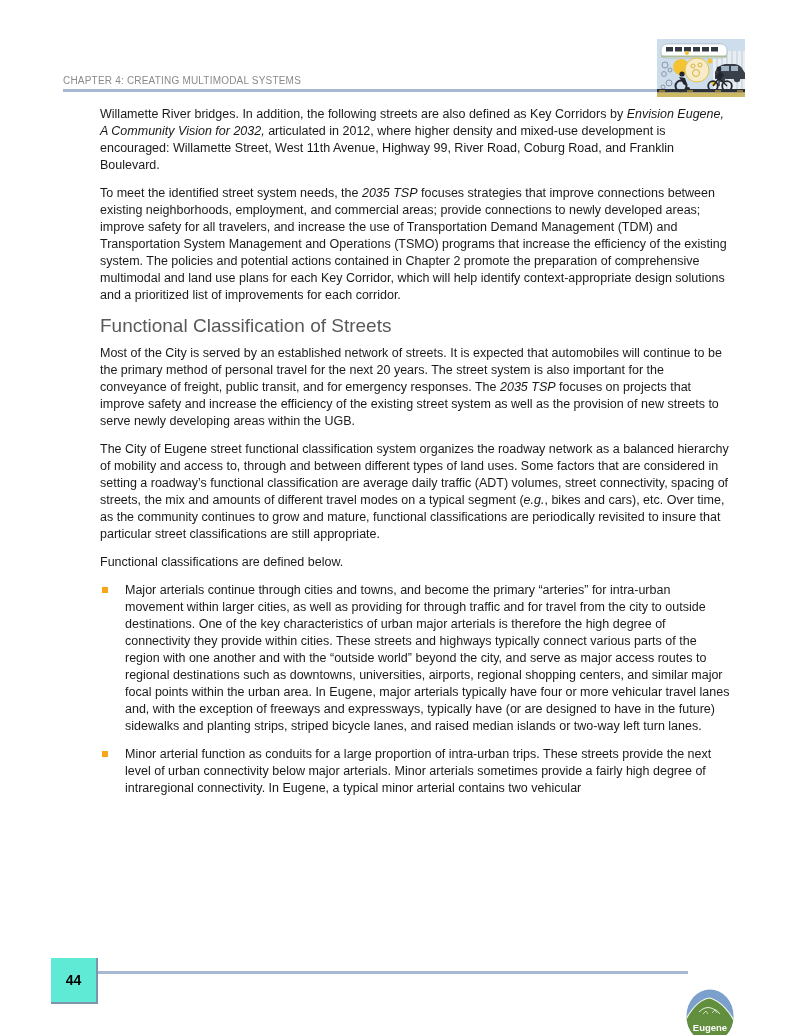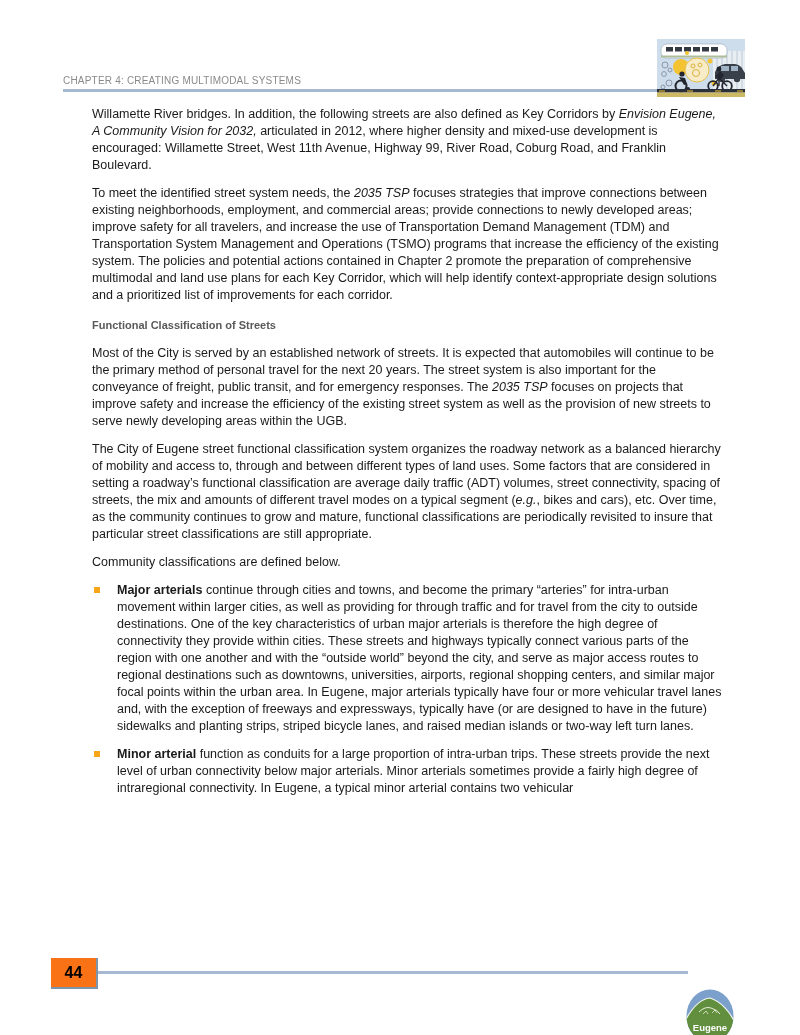--- a/index.html
+++ b/index.html
@@ -19,46 +19,46 @@
   .header-rule {
     position: absolute; left: 63px; top: 89px;
     width: 682px; height: 3px; background: #a7b9d2;
   }
   .header-art {
     position: absolute; left: 657px; top: 39px;
     width: 88px; height: 58px; z-index: 2;
   }
   
   .content {
-    position: absolute; left: 92px; top: 106px; width: 632px;
+    position: absolute; left: 100px; top: 106px; width: 632px;
     font-size: 12.5px; line-height: 17px;
   }
   .content p { margin: 0 0 11px 0; }
   .content .i { font-style: italic; }
-  .content .b { font-weight: bold; }
+  .content .b { font-weight: normal; }
   h2.section-heading {
-    font-size: 11px; font-weight: bold; color: #595959;
+    font-size: 19px; font-weight: normal; color: #595959;
     margin: 3px 0 9px 0; line-height: 21px;
   }
   ul.classification-list { list-style: none; margin: 2px 0 0 0; }
   ul.classification-list li {
     position: relative; padding-left: 25px; margin-bottom: 11px;
   }
   ul.classification-list .sq {
     position: absolute; left: 2px; top: 5px;
     width: 6px; height: 6px; background: #f9a51a;
   }
   
   .page-number-box {
     position: absolute; left: 51px; top: 958px;
-    width: 47px; height: 31px;
-    background: #f97316;
+    width: 47px; height: 46px;
+    background: #5eead4;
     border-right: 2px solid #7d94ab; border-bottom: 2px solid #7d94ab;
     display: flex; align-items: center; justify-content: center;
-    font-size: 16px; font-weight: bold; color: #000; z-index: 3;
+    font-size: 14px; font-weight: bold; color: #000; z-index: 3;
   }
   .footer-rule {
     position: absolute; left: 98px; top: 971px;
     width: 590px; height: 3px; background: #a7b9d2; z-index: 1;
   }
   .eugene-logo {
     position: absolute; left: 686px; top: 989px;
     width: 48px; height: 54px; z-index: 2;
   }
 </style>
@@ -142,21 +142,21 @@
 
   <p><span>To meet the identified street system needs, the </span><span class="i">2035 TSP</span><span> focuses strategies that improve connections between existing neighborhoods, employment, and commercial areas; provide connections to newly developed areas; improve safety for all travelers, and increase the use of Transportation Demand Management (TDM) and Transportation System Management and Operations (TSMO) programs that increase the efficiency of the existing system.  The policies and potential actions contained in Chapter 2 promote the preparation of comprehensive multimodal and land use plans for each Key Corridor, which will help identify context-appropriate design solutions and a prioritized list of improvements for each corridor.</span></p>
 
 
   <h2 class="section-heading">Functional Classification of Streets</h2>
 
   <p><span>Most of the City is served by an established network of streets.  It is expected that automobiles will continue to be the primary method of personal travel for the next 20 years.  The street system is also important for the conveyance of freight, public transit, and for emergency responses.  The </span><span class="i">2035 TSP</span><span> focuses on projects that improve safety and increase the efficiency of the existing street system as well as the provision of new streets to serve newly developing areas within the UGB.</span></p>
 
   <p><span>The City of Eugene street functional classification system organizes the roadway network as a balanced hierarchy of mobility and access to, through and between different types of land uses.  Some factors that are considered in setting a roadway’s functional classification are average daily traffic (ADT) volumes, street connectivity, spacing of streets, the mix and amounts of different travel modes on a typical segment (</span><span class="i">e.g.</span><span>, bikes and cars), etc.  Over time, as the community continues to grow and mature, functional classifications are periodically revisited to insure that particular street classifications are still appropriate.</span></p>
 
-  <p><span>Community classifications are defined below.</span></p>
+  <p><span>Functional classifications are defined below.</span></p>
 
   <ul class="classification-list">
     <li>
       <span class="sq"></span>
       <span class="b">Major arterials</span><span> continue through cities and towns, and become the primary “arteries” for intra-urban movement within larger cities, as well as providing for through traffic and for travel from the city to outside destinations. One of the key characteristics of urban major arterials is therefore the high degree of connectivity they provide within cities. These streets and highways typically connect various parts of the region with one another and with the “outside world” beyond the city, and serve as major access routes to regional destinations such as downtowns, universities, airports, regional shopping centers, and similar major focal points within the urban area. In Eugene, major arterials typically have four or more vehicular travel lanes and, with the exception of freeways and expressways, typically have (or are designed to have in the future) sidewalks and planting strips, striped bicycle lanes, and raised median islands or two-way left turn lanes.</span>
     </li>
     <li>
       <span class="sq"></span>
       <span class="b">Minor arterial</span><span> function as conduits for a large proportion of intra-urban trips. These streets provide the next level of urban connectivity below major arterials. Minor arterials sometimes provide a fairly high degree of intraregional connectivity. In Eugene, a typical minor arterial contains two vehicular</span>
     </li>

